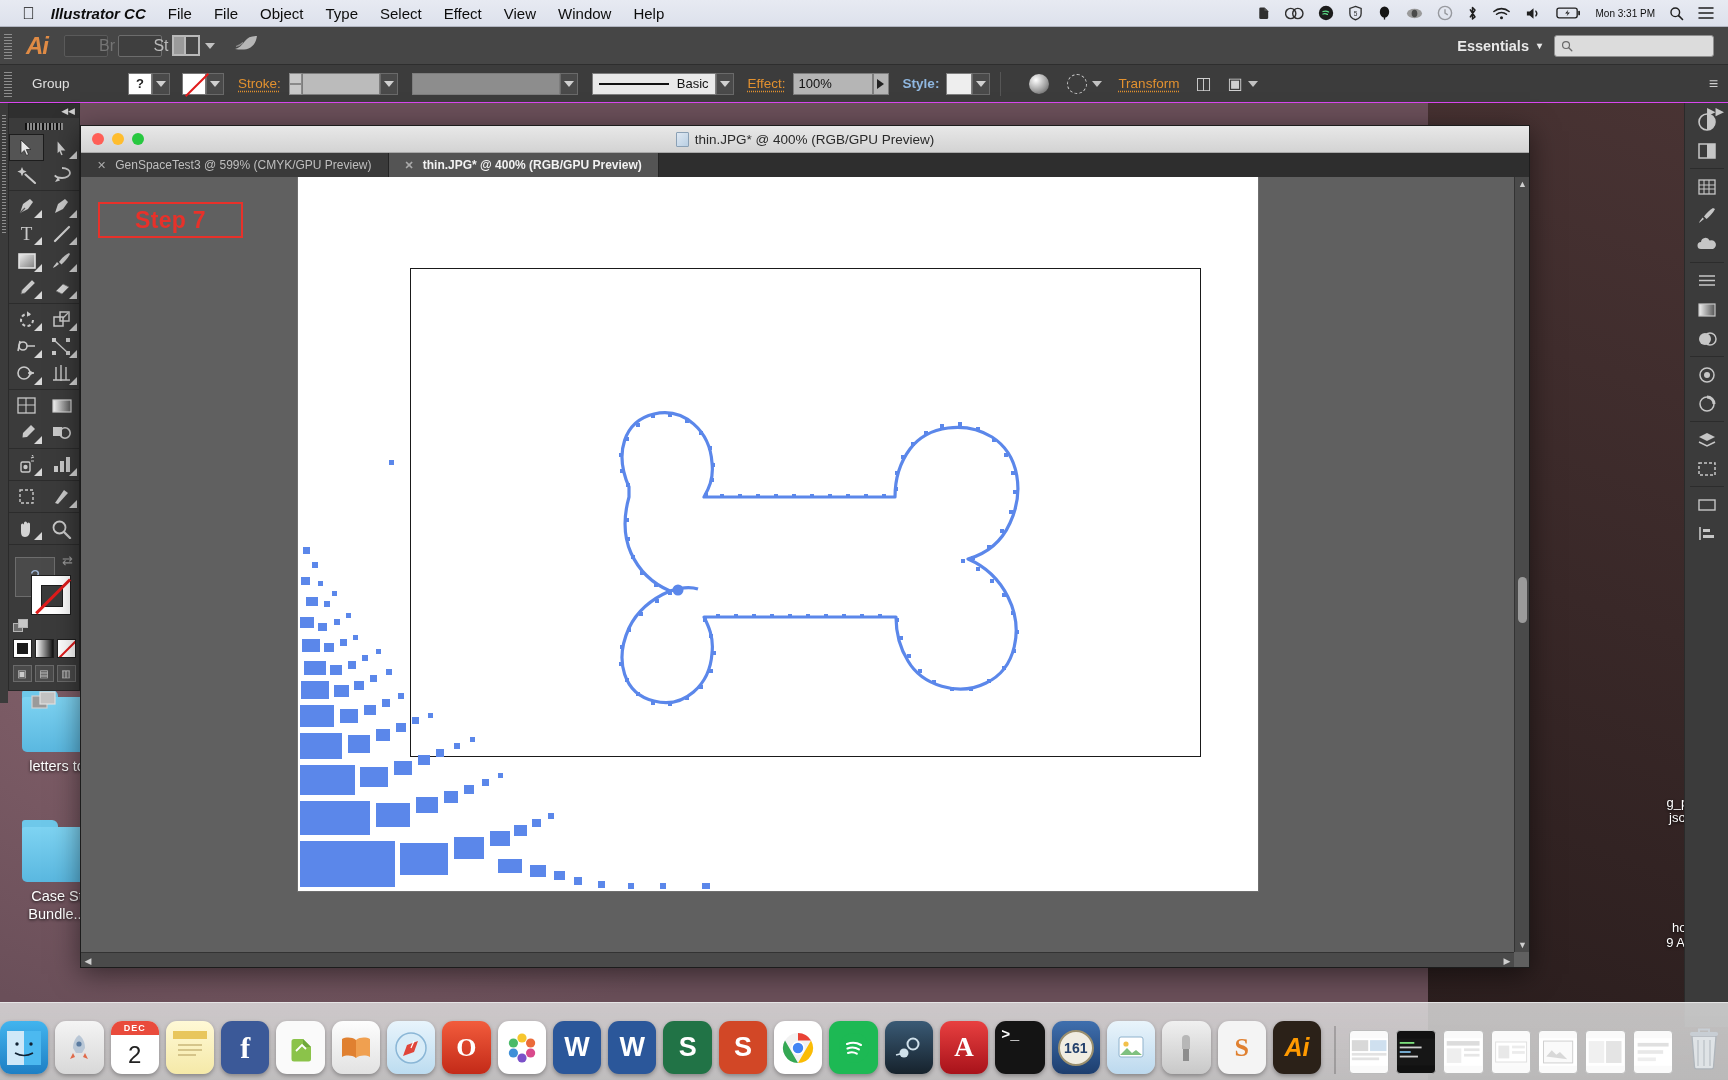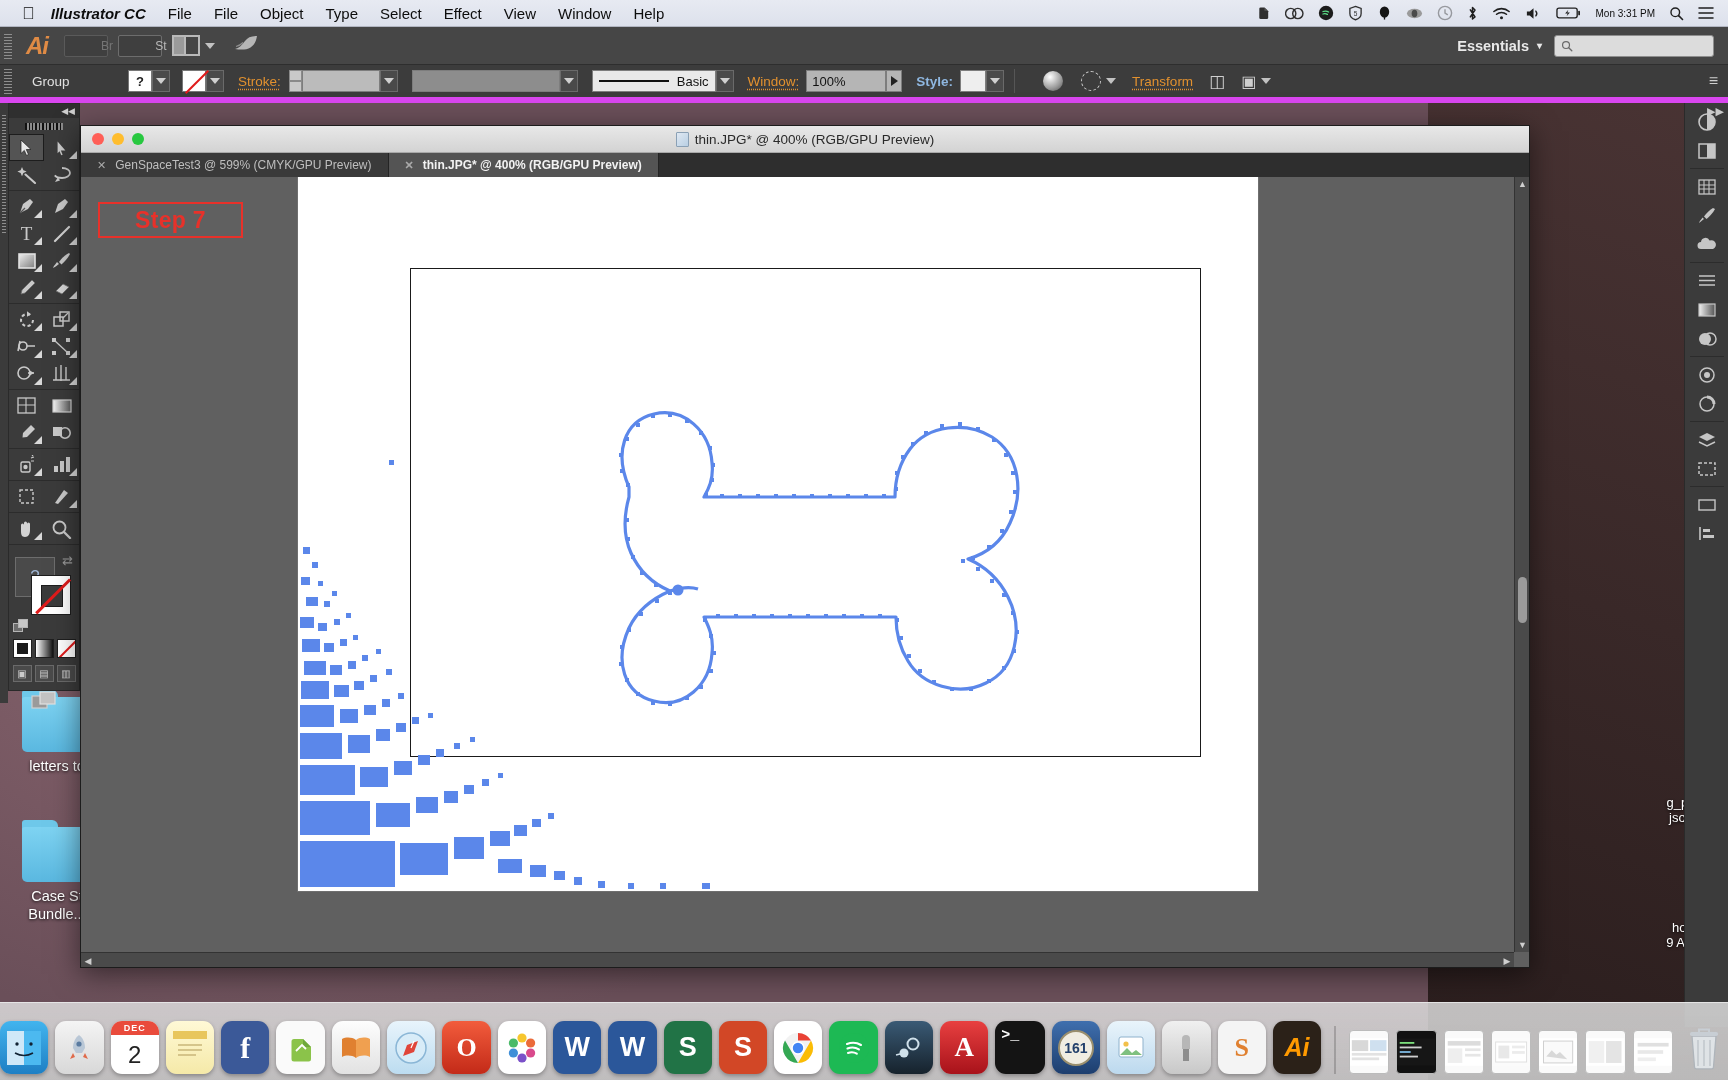--- a/index.html
+++ b/index.html
@@ -53,36 +53,36 @@
   
   #ai-topbar{
     position:absolute;left:0;top:0;width:1728px;height:38px;
     background:#464646;border-bottom:1px solid #2e2e2e;
     display:flex;align-items:center;
   }
   .grip{width:8px;height:26px;margin:0 6px 0 4px;
     background:repeating-linear-gradient(0deg,#8e8e8e 0 1px,transparent 1px 3px);}
   .ai-logo{color:#e08b45;font-size:24px;font-weight:bold;font-style:italic;padding:0 16px 0 8px;letter-spacing:-1px;}
   .sqbtn{width:26px;height:22px;border:1px solid #6d6d6d;background:#3f3f3f;color:#b9b9b9;
-    font-size:12px;display:flex;align-items:center;justify-content:center;margin-right:10px;border-radius:2px;padding-left:42px;}
+    font-size:16px;display:flex;align-items:center;justify-content:center;margin-right:10px;border-radius:2px;padding-left:42px;}
   .sqbtn.dim{color:#757575;border-color:#5a5a5a;}
   .arrange{display:flex;align-items:center;margin-right:14px;}
   .arrange .box{width:28px;height:21px;border:2px solid #b9b9b9;display:flex;}
   .arrange .box i{display:block;width:12px;border-right:2px solid #b9b9b9;background:#9a9a9a;}
   .caret{width:0;height:0;border-left:5px solid transparent;border-right:5px solid transparent;
     border-top:6px solid #c2c2c2;margin-left:5px;}
   .rocket{font-size:19px;color:#b6b6b6;margin-left:4px;}
   .essentials{margin-left:auto;color:#e9e9e9;font-size:14.5px;font-weight:bold;display:flex;align-items:center;gap:8px;padding-right:12px;}
   .searchbox{width:160px;height:22px;background:#dcdcdc;border:1px solid #8e8e8e;border-radius:3px;
      display:flex;align-items:center;padding-left:6px;color:#6a6a6a;font-size:12px;margin-right:14px;}
 
   
   #ai-controlbar{
     position:absolute;left:0;top:38px;width:1728px;height:38px;
-    background:#3c3c3c;border-bottom:6px solid #d946ef;
+    background:#3c3c3c;border-bottom:1px solid #d946ef;
     display:flex;align-items:center;color:#d2d2d2;font-size:13.5px;
   }
   #ai-controlbar .lbl{color:#e0e0e0;}
   .orange{color:#e2912f;text-decoration:underline;text-decoration-style:dotted;text-underline-offset:3px;}
   .blue{color:#8fb7e0;font-weight:bold;}
   .swatch-q{width:24px;height:22px;background:#fff;border:1px solid #777;color:#222;
      display:flex;align-items:center;justify-content:center;font-size:13px;font-weight:bold;}
   .swatch-none{width:24px;height:22px;background:#fff;border:1px solid #777;position:relative;}
   .swatch-none:after{content:"";position:absolute;left:-2px;top:10px;width:32px;height:2px;background:#e01b1b;
      transform:rotate(-45deg);transform-origin:center;}
@@ -187,21 +187,21 @@
   }
   .rtool{width:44px;height:29px;display:flex;align-items:center;justify-content:center;color:#c6c6c6;font-size:15px;}
   .rdiv{width:34px;height:1px;background:#2c2c2c;margin:3px 0;}
   #rcollapse{position:absolute;right:4px;top:78px;color:#c9c9c9;font-size:11px;z-index:30;}
 
   
   #dock{
     position:absolute;left:0;bottom:0;width:1728px;height:78px;z-index:40;
     background:linear-gradient(180deg,rgba(226,226,226,.82),rgba(198,198,198,.92));
     border-top:1px solid rgba(255,255,255,.6);
-    display:flex;align-items:flex-end;gap:7px;padding-bottom:6px;
+    display:flex;align-items:flex-end;justify-content:center;gap:7px;padding-bottom:6px;
   }
   .dockic{width:53px;height:53px;border-radius:11px;display:flex;align-items:center;justify-content:center;
     color:#fff;font-size:24px;font-weight:bold;box-shadow:0 2px 4px rgba(0,0,0,.3);position:relative;overflow:hidden;}
   .dockic.run:after{content:"";position:absolute;left:50%;bottom:-9px;transform:translateX(-50%);
     width:5px;height:5px;border-radius:50%;background:#4aa3e8;}
   .docksep{width:2px;height:48px;background:rgba(0,0,0,.18);margin:0 6px;}
   .minic{width:44px;height:44px;border-radius:4px;background:#fafafa;border:1px solid #bbb;
      display:flex;align-items:center;justify-content:center;font-size:9px;color:#555;overflow:hidden;}
 
   
@@ -379,21 +379,21 @@
       </span>
     <span class="field" style="width:78px"></span>
     <span class="ddbtn" style="margin-right:14px"></span>
     <span class="field dark" style="width:148px"></span>
     <span class="ddbtn" style="margin-right:14px"></span>
     <span class="basicline">
       <i class="ln"></i>
         <span>Basic</span>
     </span>
     <span class="ddbtn" style="margin-right:14px"></span>
-    <span class="orange" style="margin-right:7px">Window:</span>
+    <span class="orange" style="margin-right:7px">Effect:</span>
     <span class="opac-field">100%</span>
     <span class="play" style="margin-right:14px"></span>
     <span class="blue" style="margin-right:7px">Style:</span>
     <span class="style-sw"></span>
     <span class="ddbtn"></span>
     <span class="sep"></span>
     <span style="margin:0 18px" class="ball"></span>
     <span class="dashbox"></span>
     <span class="caret" style="margin-right:16px"></span>
     <span class="orange" style="margin-right:16px">Transform</span>

